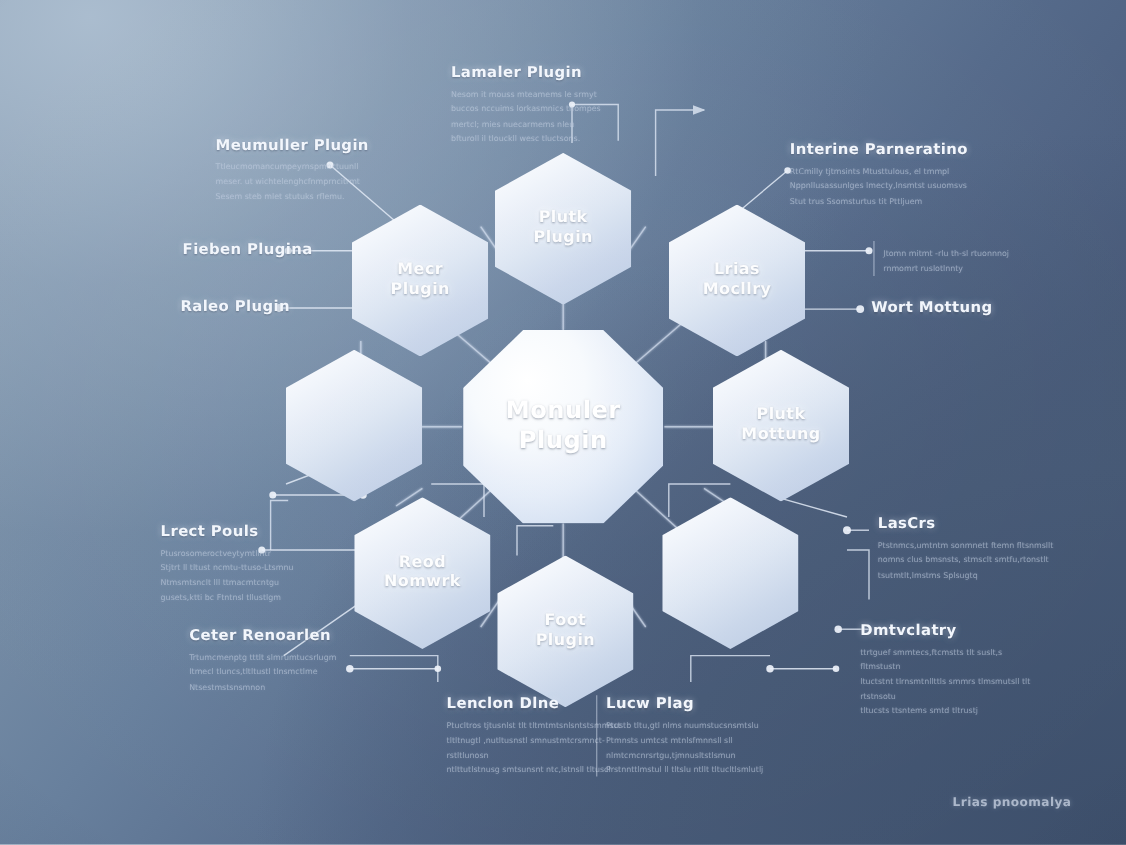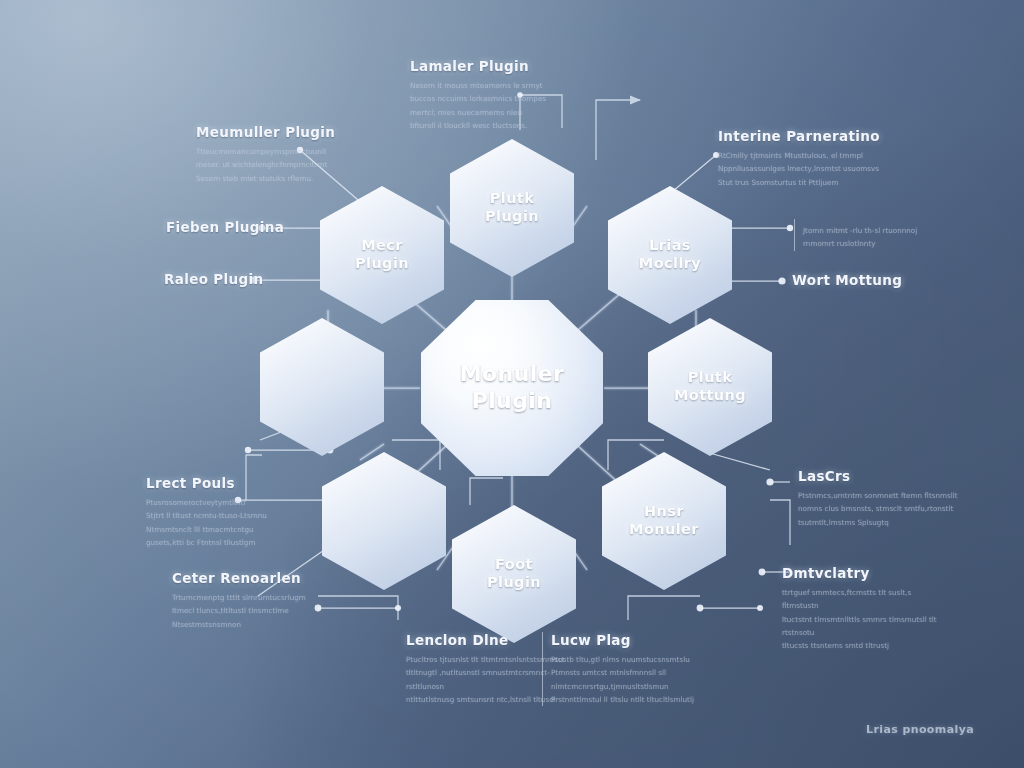--- a/index.html
+++ b/index.html
@@ -218,38 +218,38 @@
     <div class="hex"></div>
     <div class="node-label">
       <div>Plutk</div>
       <div>Mottung</div>
     </div>
   </div>
 
   <div class="node sat" style="left:602px;top:452px;">
     <div class="hex-edge"></div>
     <div class="hex"></div>
-    <div class="node-label">
-      <div>Hnsr</div>
-      <div>Monuler</div>
-    </div>
   </div>
 
   <div class="node sat" style="left:452px;top:505px;">
     <div class="hex-edge"></div>
     <div class="hex"></div>
     <div class="node-label">
       <div>Foot</div>
       <div>Plugin</div>
     </div>
   </div>
 
   <div class="node sat" style="left:322px;top:452px;">
     <div class="hex-edge"></div>
     <div class="hex"></div>
+    <div class="node-label">
+      <div>Reod</div>
+      <div>Nomwrk</div>
+    </div>
   </div>
 
   <div class="node sat" style="left:260px;top:318px;">
     <div class="hex-edge"></div>
     <div class="hex"></div>
   </div>
 
   <div class="node sat" style="left:320px;top:186px;">
     <div class="hex-edge"></div>
     <div class="hex"></div>

